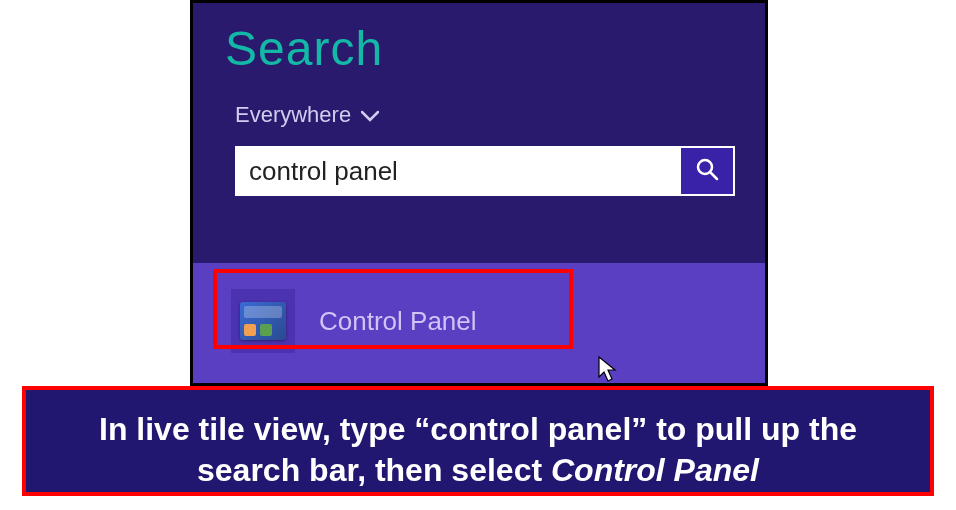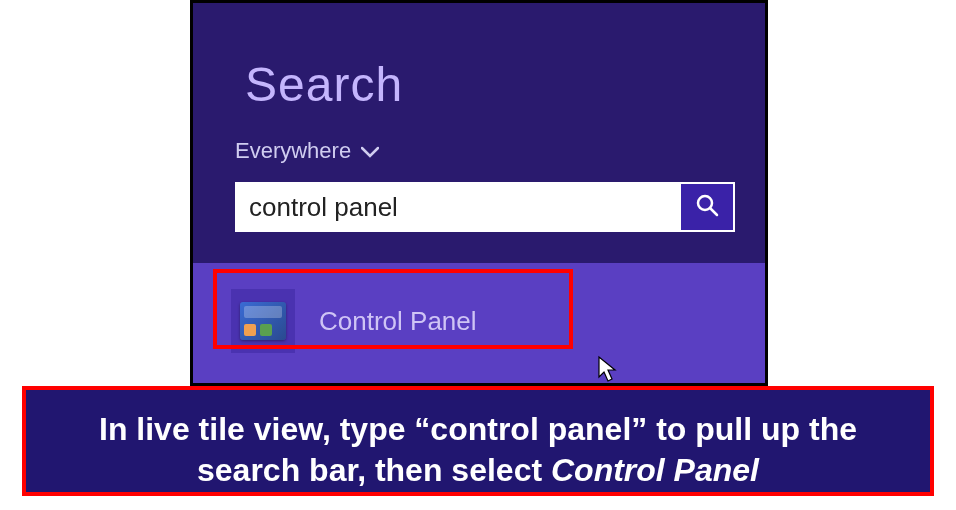--- a/index.html
+++ b/index.html
@@ -14,26 +14,25 @@
       position: absolute;
       left: 190px;
       top: 0;
       width: 578px;
       height: 386px;
       border: 3px solid #000;
       background: #2a1a6e;
       overflow: hidden;
     }
     .search-title {
-      color: #c4b5fd;
+      color: #14b8a6;
       font-size: 48px;
       font-weight: 300;
-      padding: 18px 0 0 52px;
+      padding: 18px 0 0 32px;
       letter-spacing: 1px;
-      margin-top: 36px;
     }
     .scope-row {
       display: flex;
       align-items: flex-start;
       gap: 10px;
       padding: 26px 0 0 42px;
       color: #d0cdf0;
       font-size: 22px;
       cursor: pointer;
     }

